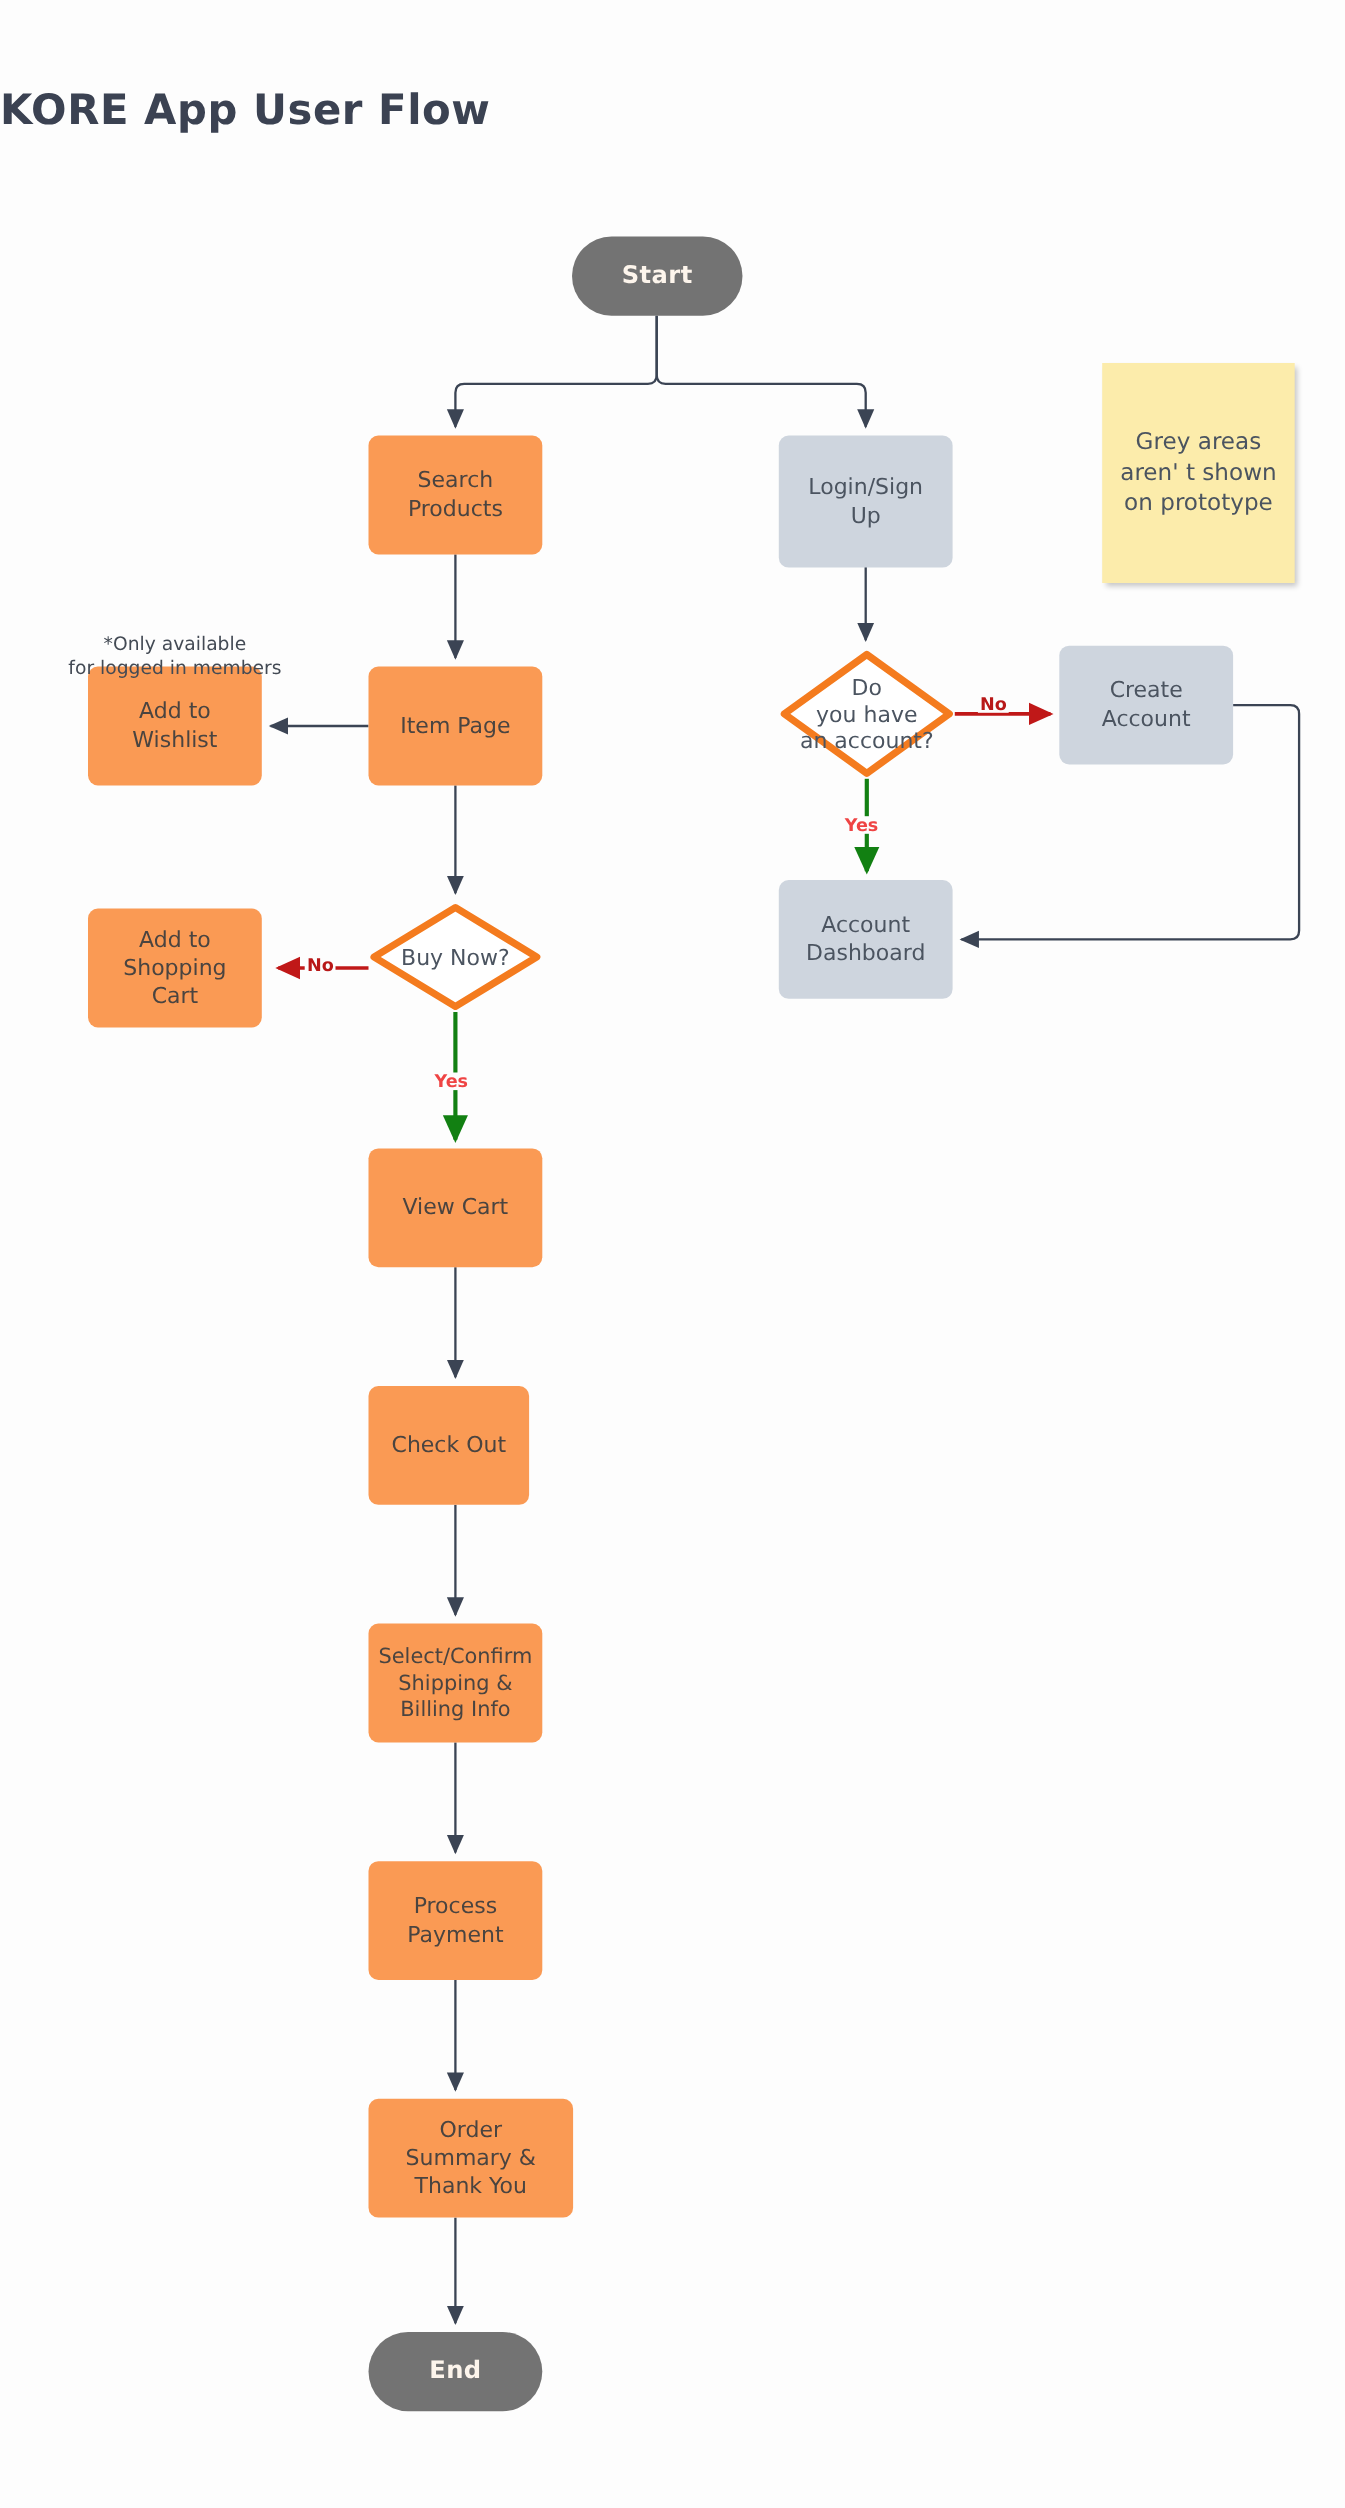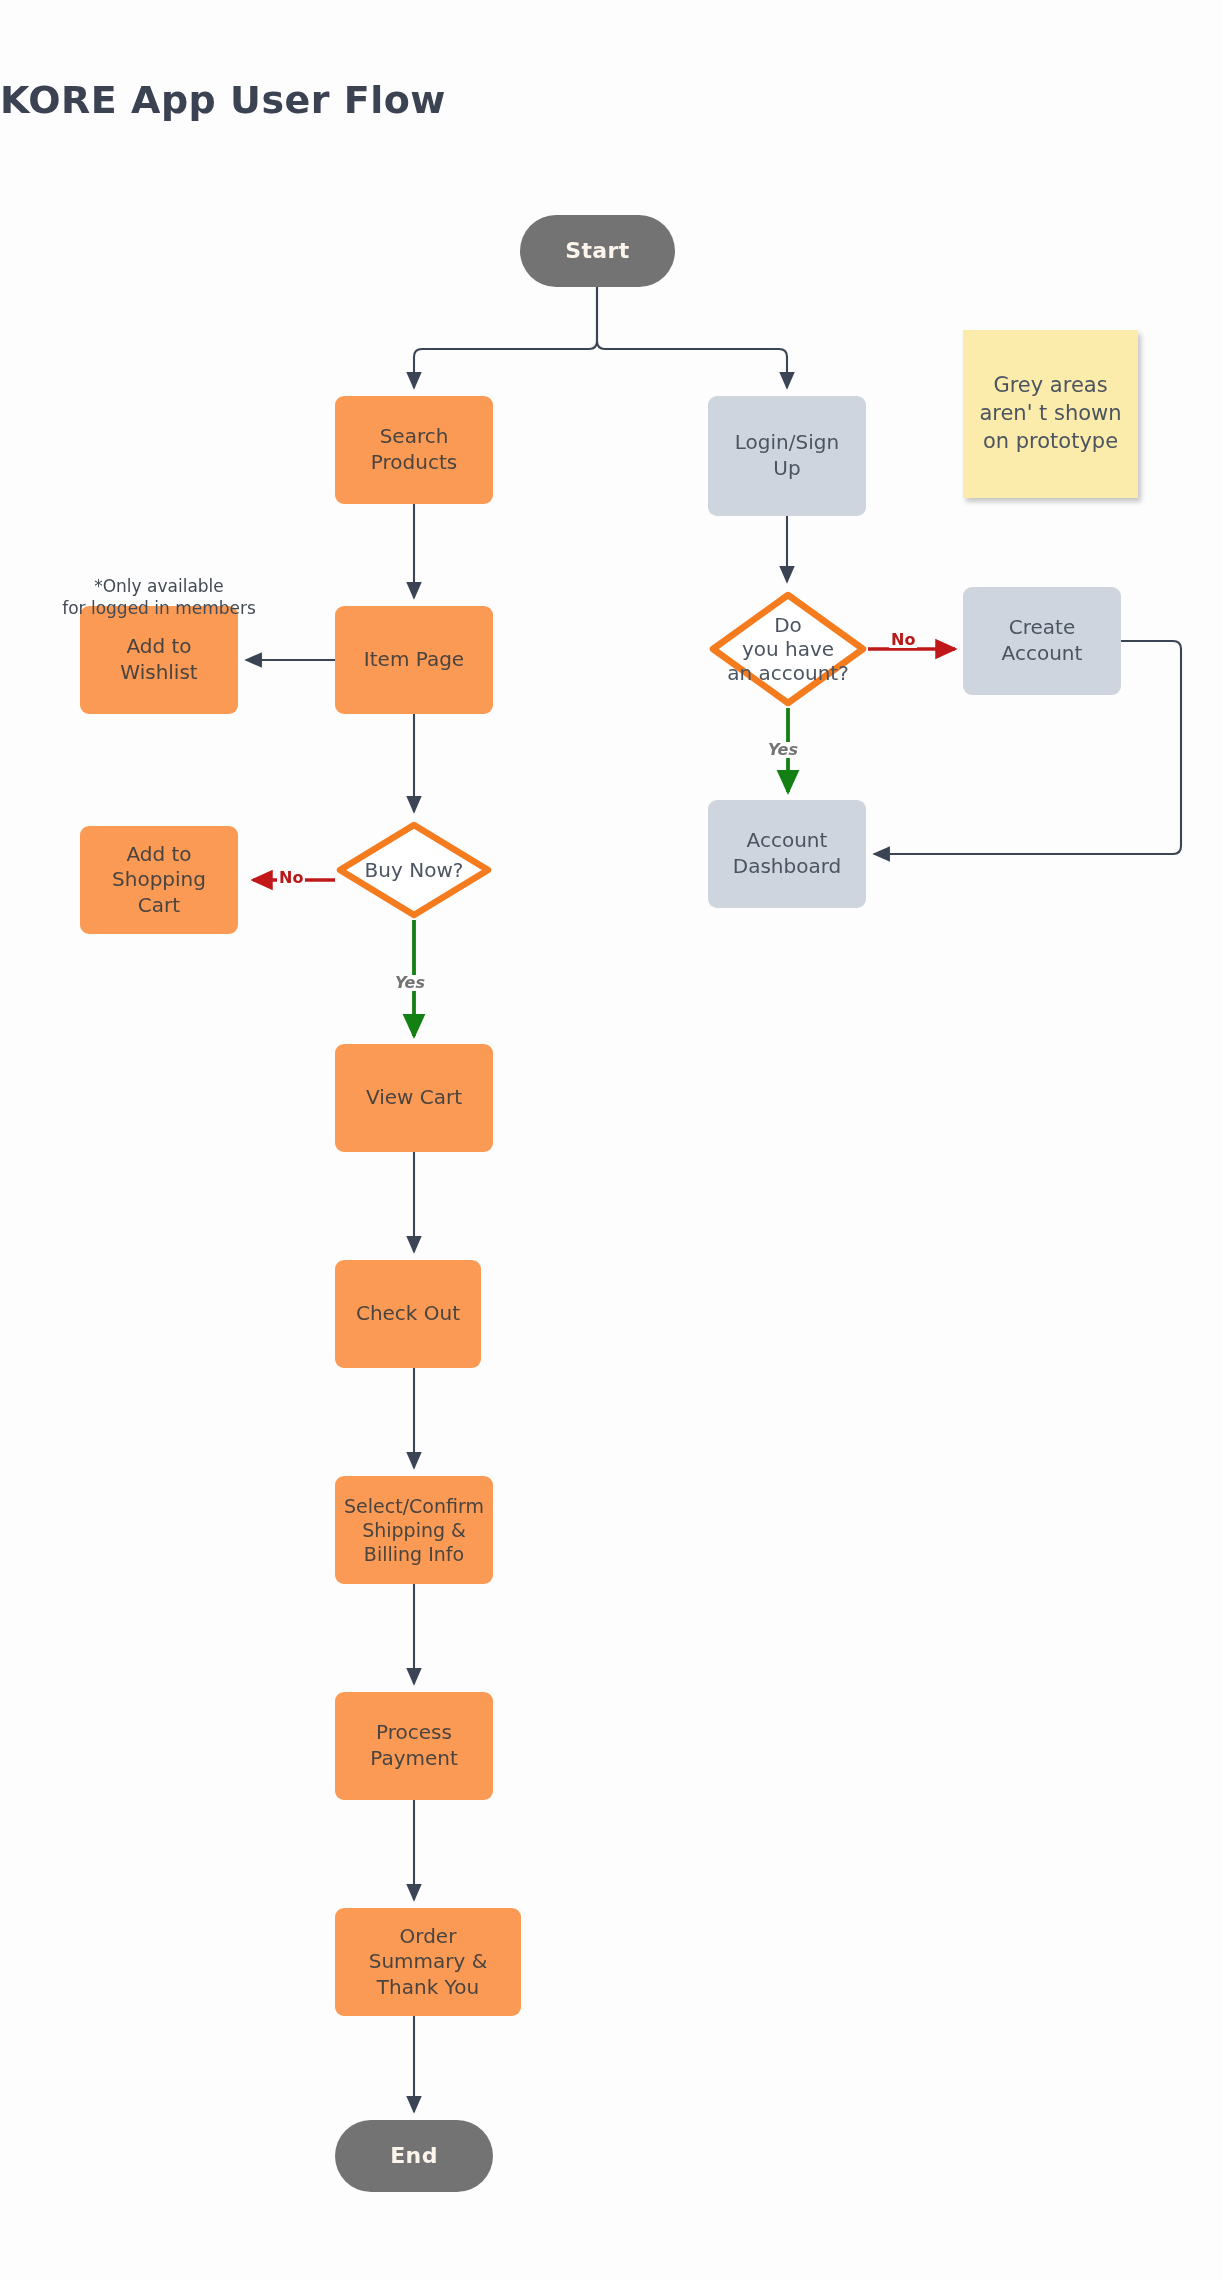--- a/index.html
+++ b/index.html
@@ -135,21 +135,21 @@
   .edge-label {
     position: absolute;
     font-size: 16px;
     font-weight: bold;
     font-family: "DejaVu Sans", sans-serif;
     background: #fdfdfd;
     padding: 0 2px;
     line-height: 1;
   }
   .el-no { color: #b81818; }
-  .el-yes { color: #737373; font-style: italic; }
+  .el-yes { color: #ef4444; }
 </style>
 </head>
 <body>
 
 <div id="canvas">
 
   <div class="title">KORE App User Flow</div>
 
   <svg id="wires" viewBox="0 0 1223 2280" xmlns="http://www.w3.org/2000/svg">
     <defs>
@@ -279,21 +279,21 @@
 an account?</div>
   </div>
 
   <div class="diamond-wrap" style="left:335px; top:820px; width:158px; height:100px;">
     <svg width="158" height="100" viewBox="0 0 158 100" xmlns="http://www.w3.org/2000/svg">
       <polygon points="79,5 153,50 79,95 5,50" fill="#ffffff" stroke="#f47b1e" stroke-width="6.5" stroke-linejoin="round"></polygon>
     </svg>
     <div class="dlabel">Buy Now?</div>
   </div>
 
-  <div class="sticky" style="left:963px; top:330px; width:175px; height:168px;align-items:center;">
+  <div class="sticky" style="left:1002px; top:330px; width:175px; height:200px;align-items:center;">
     <span>Grey areas
 aren' t shown
 on prototype</span>
   </div>
 
   <div class="note" style="left:42px; top:553px; width:234px;">
     <span>*Only available
 for logged in members</span>
   </div>
 

